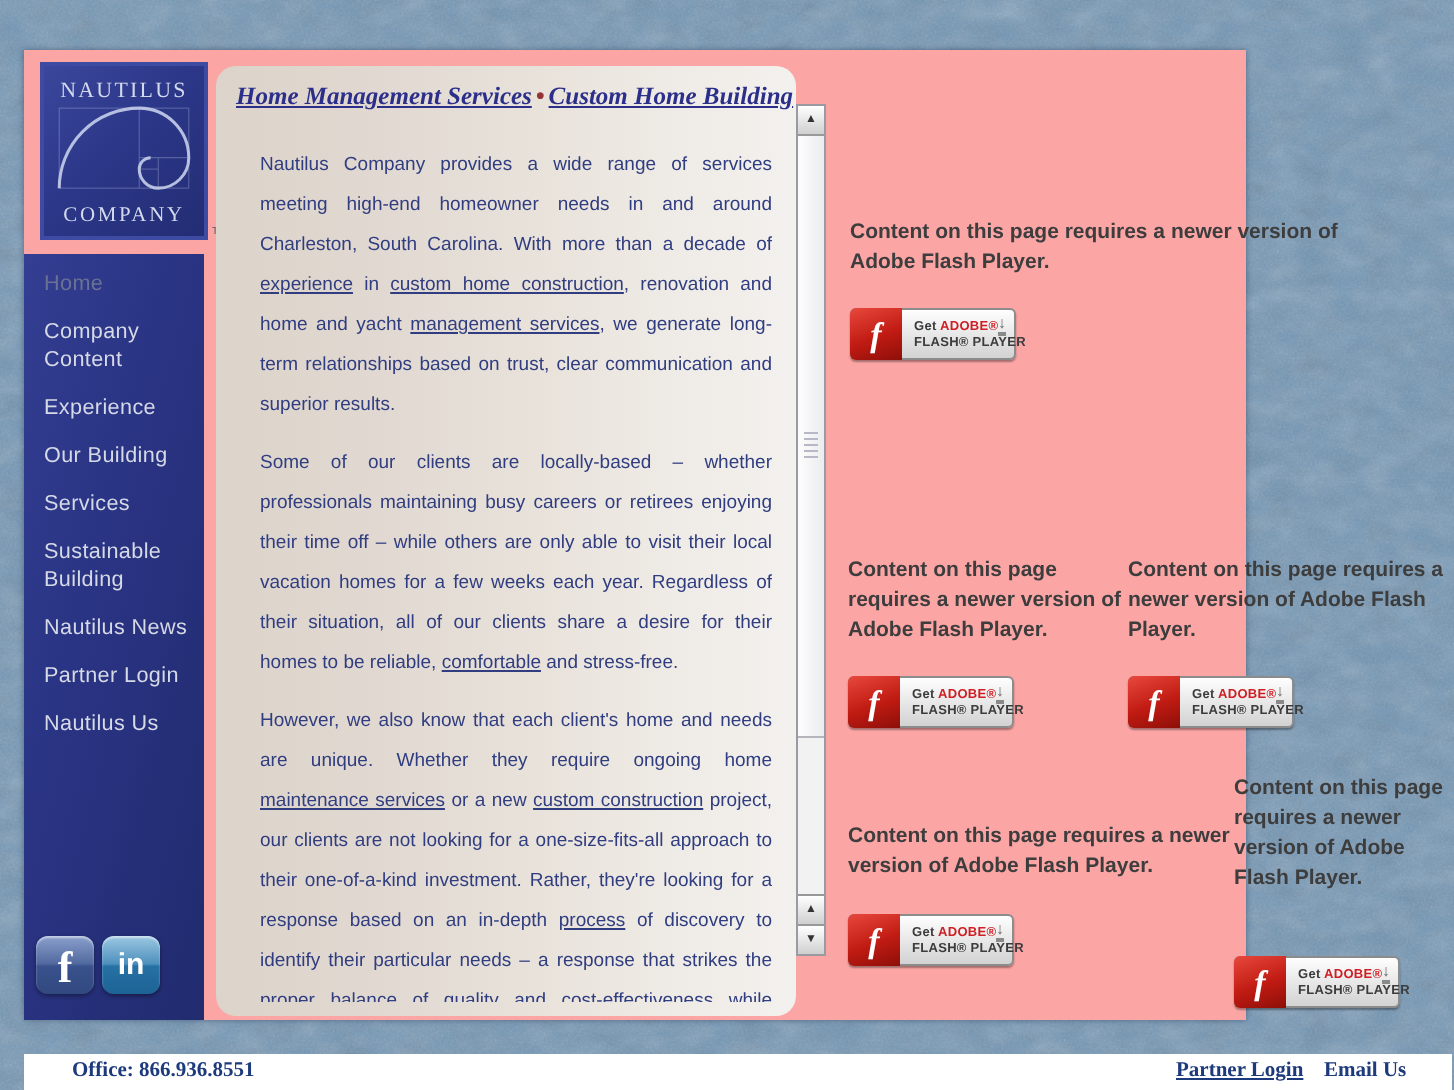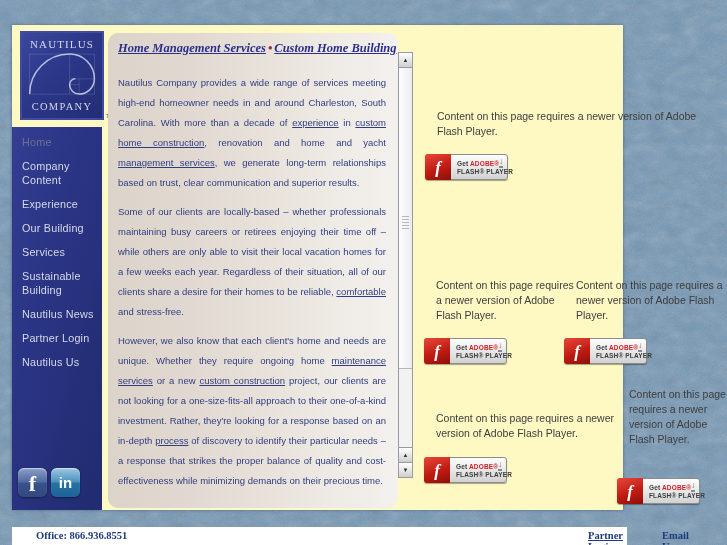--- a/index.html
+++ b/index.html
@@ -1,21 +1,21 @@
 <!DOCTYPE html>
 <html><head>
 <meta charset="utf-8">
 <style>
   html,body{margin:0;padding:0;}
   body{width:727px;height:545px;position:relative;overflow:hidden;background:#6f94b4;
        font-family:"Liberation Sans",sans-serif;}
   .bg-tex{position:absolute;left:0;top:0;width:727px;height:545px;z-index:0;}
 
   
-  #page{position:absolute;left:12px;top:25px;width:611px;height:485px;background:#fef9c3;
+  #page{position:absolute;left:12px;top:25px;width:611px;height:485px;background:#fca5a5;
         z-index:2;box-shadow:0 0 3px rgba(20,40,70,.45);}
 
   
   .logo-tile{position:absolute;left:8px;top:6px;width:84px;height:89px;
              background:linear-gradient(135deg,#3b479c 0%,#2c3789 45%,#232d74 100%);
              border:2px solid #3d4ba3;box-sizing:border-box;cursor:pointer;}
   .logo-tm{position:absolute;left:94px;top:88px;font-size:5px;color:#555;letter-spacing:.5px;}
 
   
   .sidebar{position:absolute;left:0;top:102px;width:90px;height:383px;
@@ -35,39 +35,39 @@
 
   
   .content{position:absolute;left:96px;top:8px;width:290px;height:475px;
            background:linear-gradient(90deg,#dcd3ca 0%,#e1d9d1 28%,#e8e2da 55%,#efebe6 80%,#f3f1ee 100%);border-radius:10px;}
   .heading{position:absolute;left:10px;top:8px;font-family:"Liberation Serif",serif;
            font-style:italic;font-weight:bold;font-size:12.5px;color:#2b2f8a;white-space:nowrap;}
   .heading a{color:#2b2f8a;text-decoration:underline;cursor:pointer;}
   .heading .bullet{color:#943434;text-decoration:none;padding:0 2px;}
   .body-text{position:absolute;left:10px;top:40px;width:268px;height:428px;overflow:hidden;
              font-size:9.5px;line-height:20px;color:#303d80;text-align:justify;}
-  .body-text p{margin:0 0 9px 0;}
+  .body-text p{margin:0 0 9px 12px;}
   .inline-link{color:#303d80;text-decoration:underline;cursor:pointer;}
 
   
   .scrollbar{position:absolute;left:386px;top:27px;width:15px;height:426px;background:#f2f2f2;
              border:1px solid #9a9aa2;box-sizing:border-box;}
   .sb-btn{position:absolute;left:0;width:13px;height:14px;background:linear-gradient(#ffffff,#cfcfcf);
           color:#333;font-size:6px;display:flex;align-items:center;justify-content:center;
           cursor:pointer;border:0;}
   .sb-up-top{top:0;border-bottom:1px solid #999;}
   .sb-up-bot{bottom:15px;border-top:1px solid #999;}
   .sb-down-bot{bottom:0;border-top:1px solid #999;}
   .sb-thumb{position:absolute;left:0;top:15px;width:13px;height:300px;cursor:grab;
             background:linear-gradient(90deg,#fdfdfd,#ececf0);border-bottom:1px solid #b5b5bd;}
   .sb-grip{position:absolute;left:3px;top:148px;width:7px;height:14px;
            background:repeating-linear-gradient(180deg,#b7b7c7 0 1px,transparent 1px 3px);}
 
   
-  .flash-text{position:absolute;font-size:10.5px;font-weight:normal;color:#3d3d3d;line-height:15px;margin-left:12px;}
+  .flash-text{position:absolute;font-size:10.5px;font-weight:bold;color:#3d3d3d;line-height:15px;}
   .ft-1{left:413px;top:84px;width:278px;}
   .ft-2l{left:412px;top:253px;width:142px;}
   .ft-2r{left:552px;top:253px;width:158px;}
   .ft-3l{left:412px;top:386px;width:205px;}
   .ft-3r{left:605px;top:362px;width:106px;}
   .badge-slot{position:absolute;width:83px;height:26px;cursor:pointer;}
   .bs-1{left:413px;top:129px;}
   .bs-2l{left:412px;top:313px;}
   .bs-2r{left:552px;top:313px;}
   .bs-3l{left:412px;top:432px;}
@@ -80,21 +80,21 @@
           display:flex;align-items:center;justify-content:center;}
   .fb-f{color:#fff;font-family:"Liberation Serif",serif;font-style:italic;font-weight:bold;
         font-size:17px;line-height:17px;}
   .fb-text{position:absolute;left:31px;top:5px;white-space:nowrap;}
   .fb-line{font-size:6.5px;font-weight:bold;color:#3c3c3c;letter-spacing:.15px;line-height:8px;}
   .fb-line .red{color:#cf1f25;}
   .fb-arrow{position:absolute;right:4px;top:3px;font-size:8px;line-height:8px;color:#666;
             border-bottom:2px solid #8a8a8a;}
 
   
-  #footer{position:absolute;left:12px;top:527px;width:615px;height:18px;background:#ffffff;
+  #footer{position:absolute;left:12px;top:527px;width:714px;height:18px;background:#ffffff;
           z-index:2;font-family:"Liberation Serif",serif;font-size:10.5px;color:#1d3a7c;}
   .f-office{position:absolute;left:24px;top:3px;font-weight:bold;}
   .f-companies{position:absolute;left:118px;top:3px;color:#274b85;}
   .f-partner{position:absolute;left:576px;top:3px;font-weight:bold;text-decoration:underline;cursor:pointer;}
   .f-email{position:absolute;left:650px;top:3px;font-weight:bold;cursor:pointer;}
 </style>
 </head>
 <body>
 
 <svg class="bg-tex" width="727" height="545" xmlns="http://www.w3.org/2000/svg">

